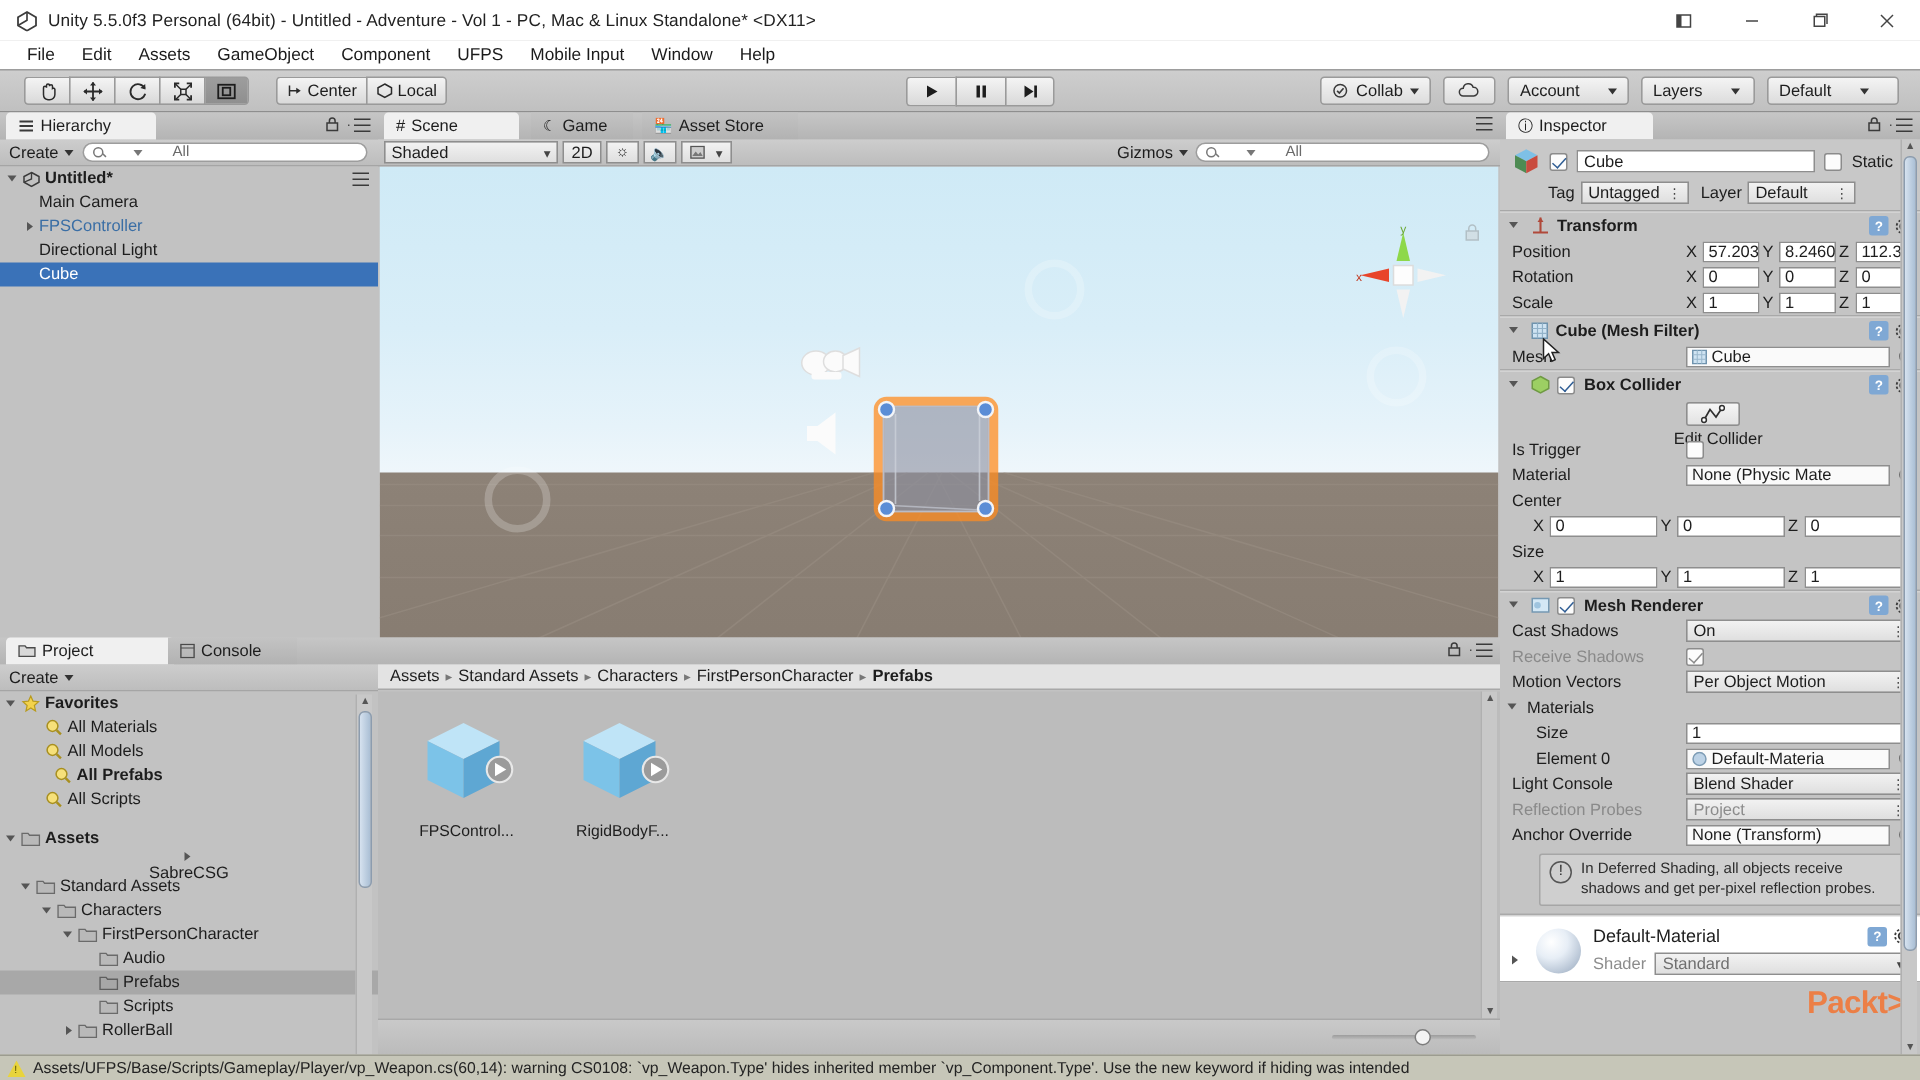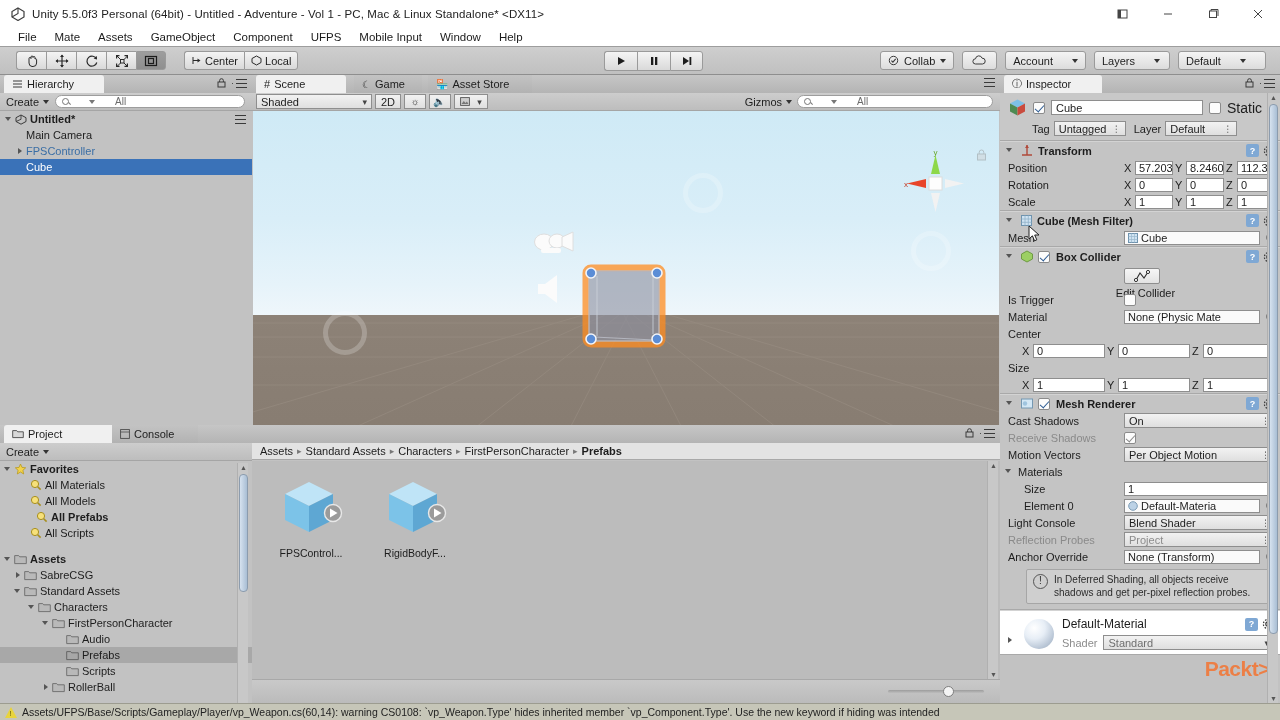--- a/index.html
+++ b/index.html
@@ -199,21 +199,21 @@
         <svg width="12" height="12" viewBox="0 0 12 12">
             <line x1="2" y1="2" x2="10" y2="10" stroke="#444" stroke-width="1"></line>
             <line x1="10" y1="2" x2="2" y2="10" stroke="#444" stroke-width="1"></line>
           </svg>
       </div>
     </div>
   </div>
 
   <div class="menubar">
     <div class="mi">File</div>
-    <div class="mi">Mate</div>
+    <div class="mi">Edit</div>
     <div class="mi">Assets</div>
     <div class="mi">GameObject</div>
     <div class="mi">Component</div>
     <div class="mi">UFPS</div>
     <div class="mi">Mobile Input</div>
     <div class="mi">Window</div>
     <div class="mi">Help</div>
   </div>
 
   <div class="toolbar">
@@ -365,20 +365,25 @@
 
       <div class="row">
         <span class="ind" style="width:16px;"></span>
         <span class="tri"></span>
         <span>Main Camera</span>
       </div>
       <div class="row">
         <span class="ind" style="width:16px;"></span>
         <span class="tri r"></span>
         <span class="prefab">FPSController</span>
+      </div>
+      <div class="row">
+        <span class="ind" style="width:16px;"></span>
+        <span class="tri"></span>
+        <span>Directional Light</span>
       </div>
       <div class="row sel">
         <span class="ind" style="width:16px;"></span>
         <span class="tri"></span>
         <span>Cube</span>
       </div>
     </div>
   </div>
 
   <div class="panel" id="scene">
@@ -542,21 +547,21 @@
           <svg width="19" height="19" viewBox="0 0 19 19">
             <path d="M9.5 1.5 L17 5.5 L9.5 9.5 L2 5.5 Z" fill="#7ec0e6"></path>
             <path d="M2 5.5 L9.5 9.5 L9.5 17.5 L2 13.5 Z" fill="#4e8b53"></path>
             <path d="M17 5.5 L9.5 9.5 L9.5 17.5 L17 13.5 Z" fill="#c94b3e"></path>
           </svg>
           <span class="cb on"></span>
           <span class="namefield">
               <span>Cube</span>
             </span>
           <span class="cb"></span>
-          <span style="font-size:14px;">Static</span>
+          <span style="font-size:11px;">Static</span>
           <span class="arrow-dn"></span>
         </div>
         <div class="hrow2">
           <span>Tag</span>
           <span class="popup" style="width:72px;">
             <span>Untagged</span>
               <span class="tick">⋮</span>
           </span>
           <span style="margin-left:4px;">Layer</span>
           <span class="popup" style="width:72px;">
@@ -963,21 +968,21 @@
 
       <div style="height:10px;"></div>
 
       <div class="row" style="padding-left:4px;font-weight:bold;">
         <span class="tri d"></span>
         <svg width="13" height="11" viewBox="0 0 13 11" style="margin-right:3px;">
             <path d="M.7 9.6 V1.6 h4 l1 1.2 h6.6 v6.8 z" fill="#b9b9b9" stroke="#6a6a6a" stroke-width=".9"></path>
           </svg>
         <span>Assets</span>
       </div>
-      <div class="row" style="padding-left:14px;">
+      <div class="row" style="flex-direction:column;">
         <span class="tri r"></span>
         <svg width="13" height="11" viewBox="0 0 13 11" style="margin-right:3px;">
             <path d="M.7 9.6 V1.6 h4 l1 1.2 h6.6 v6.8 z" fill="#b9b9b9" stroke="#6a6a6a" stroke-width=".9"></path>
           </svg>
         <span>SabreCSG</span>
       </div>
       <div class="row" style="padding-left:14px;">
         <span class="tri d"></span>
         <svg width="13" height="11" viewBox="0 0 13 11" style="margin-right:3px;">
             <path d="M.7 9.6 V1.6 h4 l1 1.2 h6.6 v6.8 z" fill="#b9b9b9" stroke="#6a6a6a" stroke-width=".9"></path>

